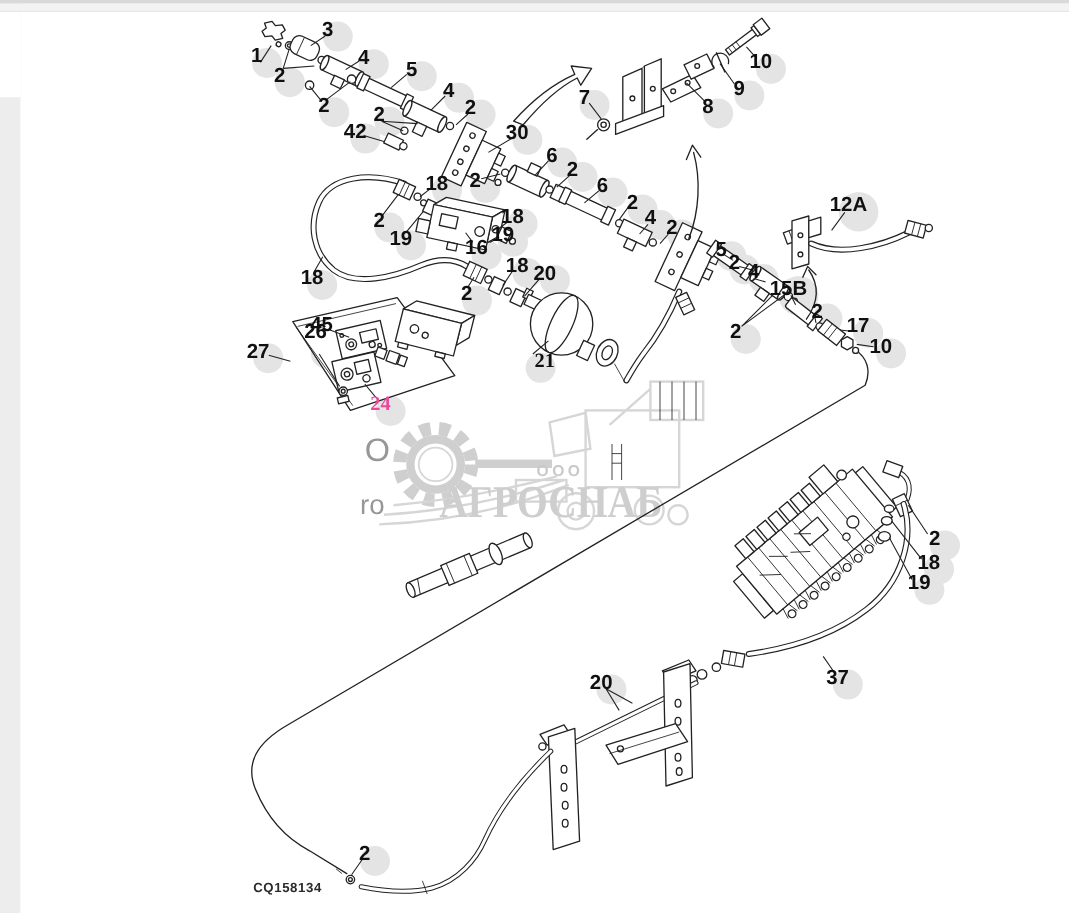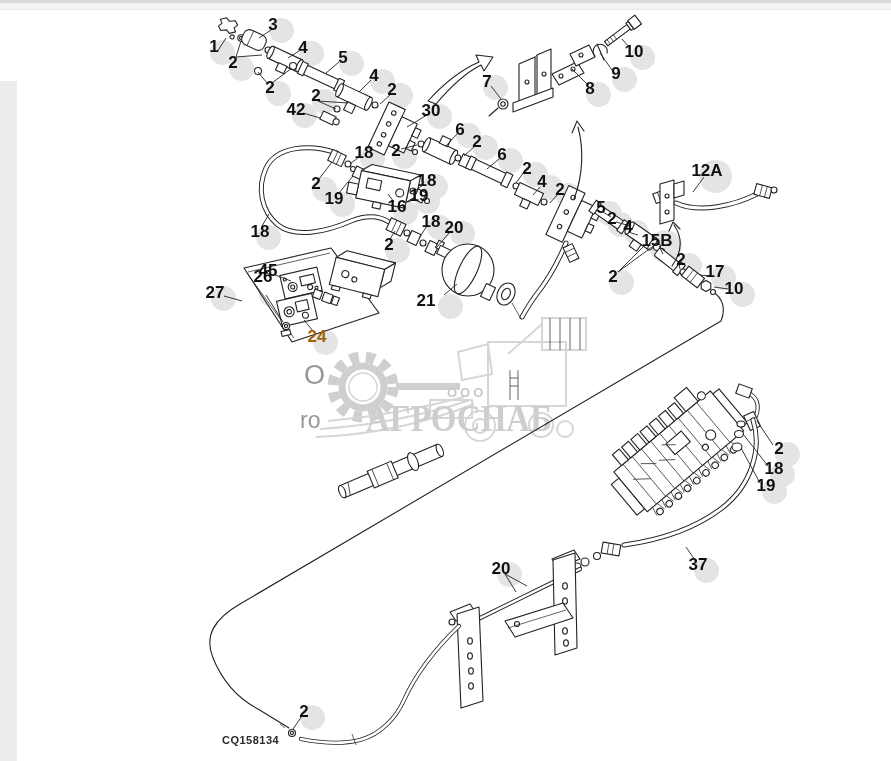--- a/index.html
+++ b/index.html
@@ -7,22 +7,22 @@
        font-family:"Liberation Sans",sans-serif;}
   .stage{position:absolute;inset:0;background:#fff;}
   .strip-left{position:absolute;left:0;top:0;width:17px;height:761px;background:#ededed;z-index:0;}
   .strip-notch{position:absolute;left:0;top:9px;width:17px;height:72px;background:#fff;z-index:0;}
   .topband-a{position:absolute;left:0;top:0;width:891px;height:3px;background:#d9d9d9;z-index:0;}
   .topband-b{position:absolute;left:0;top:3px;width:891px;height:6px;background:#f3f3f3;border-bottom:1px solid #e7e7e7;z-index:0;}
   .disc{position:absolute;border-radius:50%;background:#e4e4e4;z-index:1;}
   svg.diagram{position:absolute;left:0;top:0;z-index:2;}
   .callout{position:absolute;transform:translate(-50%,-50%);font-weight:bold;font-size:17px;
            color:#101010;z-index:3;white-space:nowrap;letter-spacing:0;}
-  .callout.muted{color:#a16207;}
-  .code{position:absolute;left:211px;top:734px;font-size:11px;font-weight:bold;color:#2b2b2b;z-index:3;letter-spacing:.5px;margin-left:11px;}
+  .callout.muted{color:#ec4899;font-family:Liberation Serif, serif;}
+  .code{position:absolute;left:211px;top:734px;font-size:11px;font-weight:bold;color:#2b2b2b;z-index:3;letter-spacing:.5px;}
   .part{fill:#fff;stroke:#222;stroke-width:1.1;stroke-linejoin:round;stroke-linecap:round;}
   .ln{fill:none;stroke:#222;stroke-width:1.1;stroke-linejoin:round;stroke-linecap:round;}
   .thin{fill:none;stroke:#222;stroke-width:.7;}
   .lead{fill:none;stroke:#222;stroke-width:.9;}
   .ho{fill:none;stroke:#222;stroke-width:5;stroke-linecap:round;}
   .hi{fill:none;stroke:#fff;stroke-width:3.1;stroke-linecap:round;}
   .po{fill:none;stroke:#222;stroke-width:4.2;stroke-linecap:round;}
   .pi{fill:none;stroke:#fff;stroke-width:2.5;stroke-linecap:round;}
   .wm{stroke:#d6d6d6;fill:none;stroke-width:2;}
   .wmf{fill:#cfcfcf;stroke:none;}
@@ -95,21 +95,21 @@
       <div class="callout" style="left: 427px; top: 181px;">18</div>
       <div class="disc" style="width: 25px; height: 25px; left: 414.5px; top: 188.5px;"></div>
       <div class="callout" style="left: 419px; top: 196px;">19</div>
       <div class="disc" style="width: 25px; height: 25px; left: 384.5px; top: 237.5px;"></div>
       <div class="callout" style="left: 389px; top: 245px;">2</div>
       <div class="disc" style="width: 25px; height: 25px; left: 426.5px; top: 214.5px;"></div>
       <div class="callout" style="left: 431px; top: 222px;">18</div>
       <div class="disc" style="width: 25px; height: 25px; left: 449.5px; top: 220.5px;"></div>
       <div class="callout" style="left: 454px; top: 228px;">20</div>
       <div class="disc" style="width: 25px; height: 25px; left: 437.5px; top: 293.5px;"></div>
-      <div class="callout" style="left: 426px; top: 301px;">21</div>
+      <div class="callout" style="left: 454px; top: 301px; font-family: Liberation Serif, serif;">21</div>
       <div class="disc" style="width: 25px; height: 25px; left: 210.5px; top: 285.5px;"></div>
       <div class="callout" style="left: 215px; top: 293px;">27</div>
       <div class="disc" style="width: 25px; height: 25px; left: 263.5px; top: 263.5px;"></div>
       <div class="callout" style="left: 268px; top: 271px;">45</div>
       <div class="disc" style="width: 25px; height: 25px; left: 258.5px; top: 281.5px;"></div>
       <div class="callout" style="left: 263px; top: 277px; text-align: center;">26</div>
       <div class="disc" style="width: 25px; height: 25px; left: 312.5px; top: 329.5px;"></div>
       <div class="callout muted" style="left: 317px; top: 337px;">24</div>
       <div class="disc" style="width: 25px; height: 25px; left: 596.5px; top: 200.5px;"></div>
       <div class="callout" style="left: 601px; top: 208px;">5</div>

